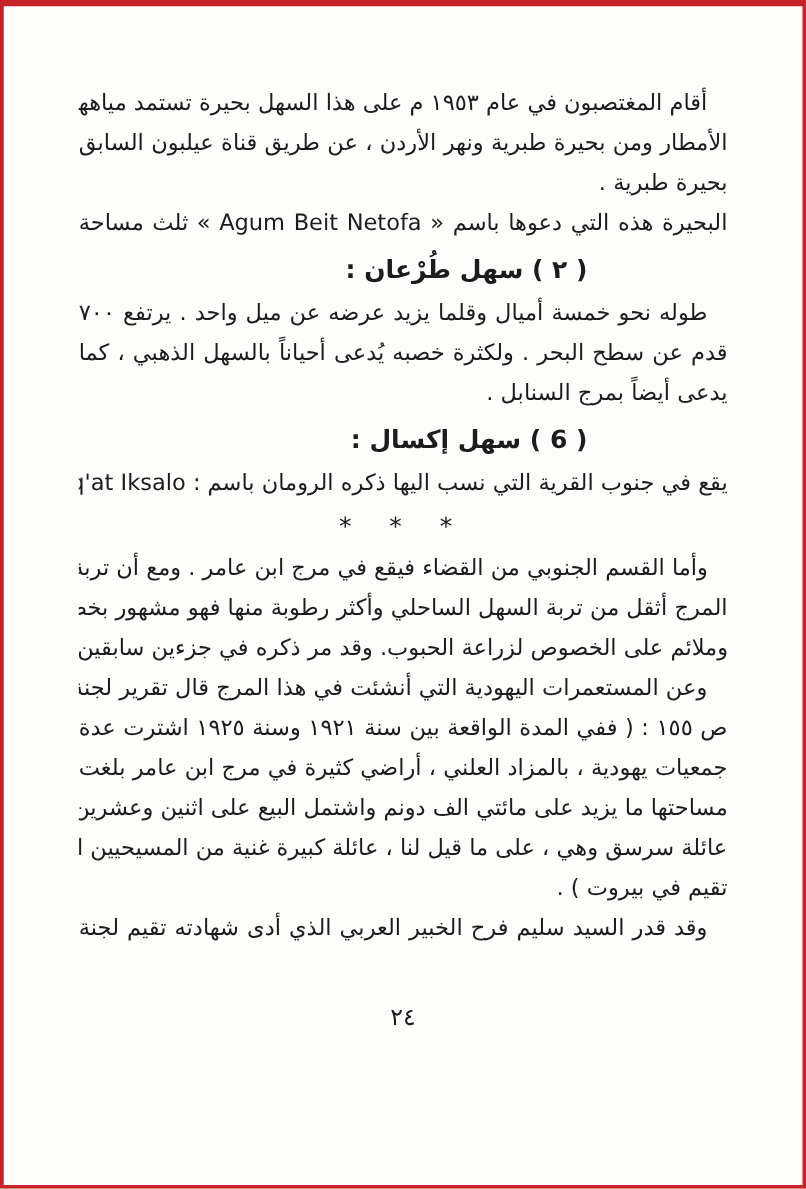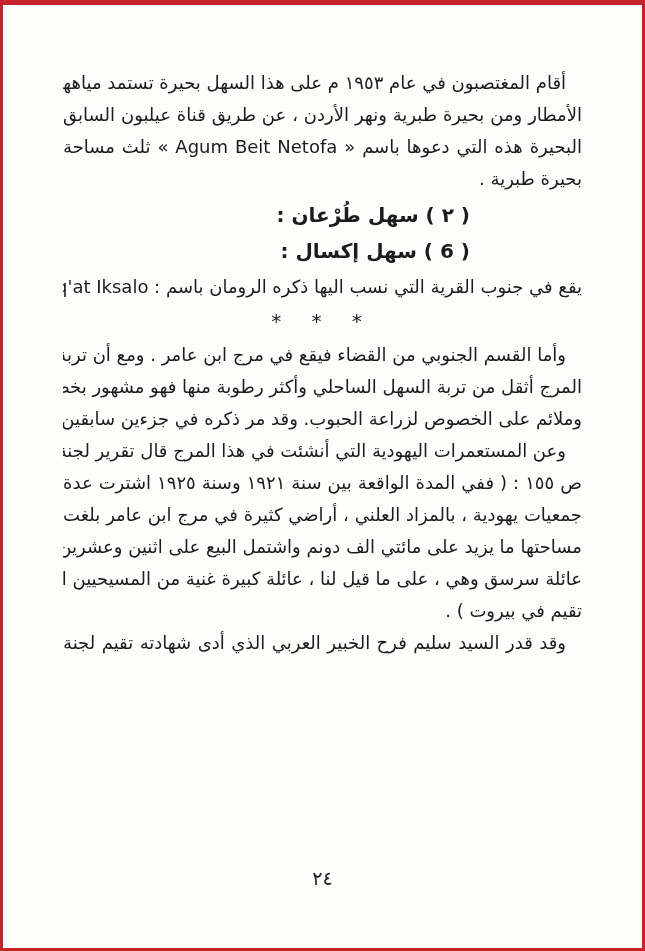--- a/index.html
+++ b/index.html
@@ -48,43 +48,48 @@
   .divider {
     font-size: 20px;
     line-height: 32px;
     text-align: center;
     letter-spacing: 12px;
     margin: 2px 0;
     direction: ltr;
   }
   .page-number {
     position: absolute;
-    top: 862px;
+    top: 798px;
     left: 0;
     right: 0;
     text-align: center;
     font-size: 19px;
     color: #1c1c1c;
   }
 </style>
 </head>
 <body>
 
 <div class="page">
   <div class="content">
 
     <div>
       <div class="line indent">أقام المغتصبون في عام ١٩٥٣ م على هذا السهل بحيرة تستمد مياهها من</div>
       <div class="line">الأمطار ومن بحيرة طبرية ونهر الأردن ، عن طريق قناة عيلبون السابق</div>
+      <div class="line end">بحيرة طبرية .</div>
       <div class="line">البحيرة هذه التي دعوها باسم « Agum Beit Netofa » ثلث مساحة</div>
-      <div class="line end">بحيرة طبرية .</div>
     </div>
 
     <div class="heading">( ٢ ) سهل طُرْعان :</div>
 
+    <div>
+      <div class="line indent">طوله نحو خمسة أميال وقلما يزيد عرضه عن ميل واحد . يرتفع ٧٠٠</div>
+      <div class="line">قدم عن سطح البحر . ولكثرة خصبه يُدعى أحياناً بالسهل الذهبي ، كما</div>
+      <div class="line end">يدعى أيضاً بمرج السنابل .</div>
+    </div>
 
     <div class="heading">( 6 ) سهل إكسال :</div>
 
     <div>
       <div class="line">يقع في جنوب القرية التي نسب اليها ذكره الرومان باسم : Biq'at Iksalo</div>
     </div>
 
     <div class="divider">* * *</div>
 
     <div>

